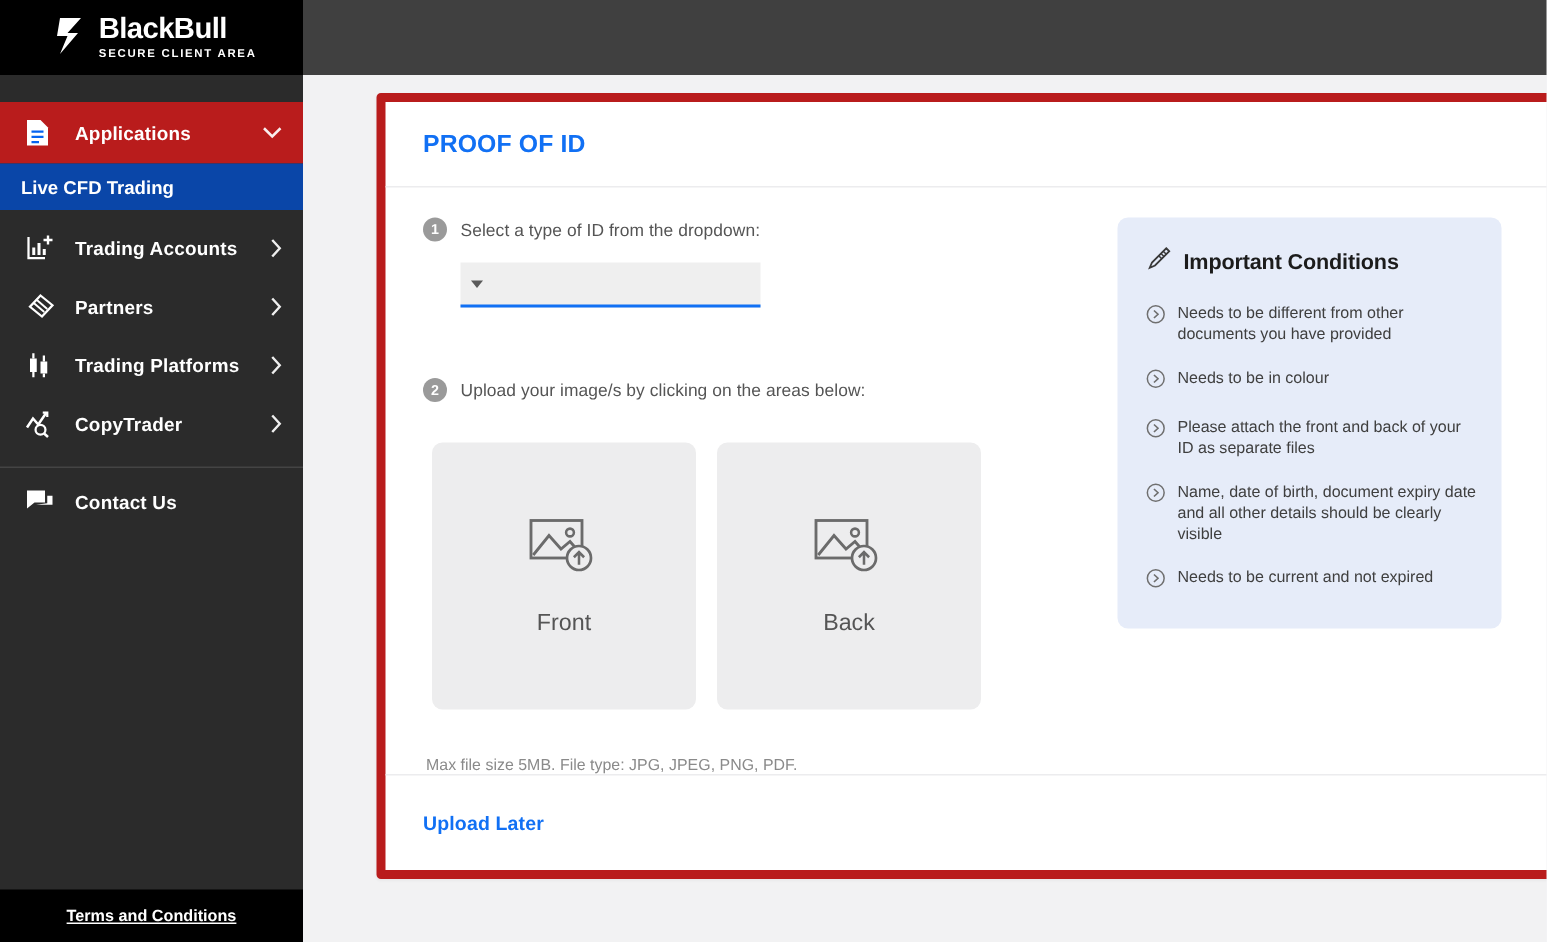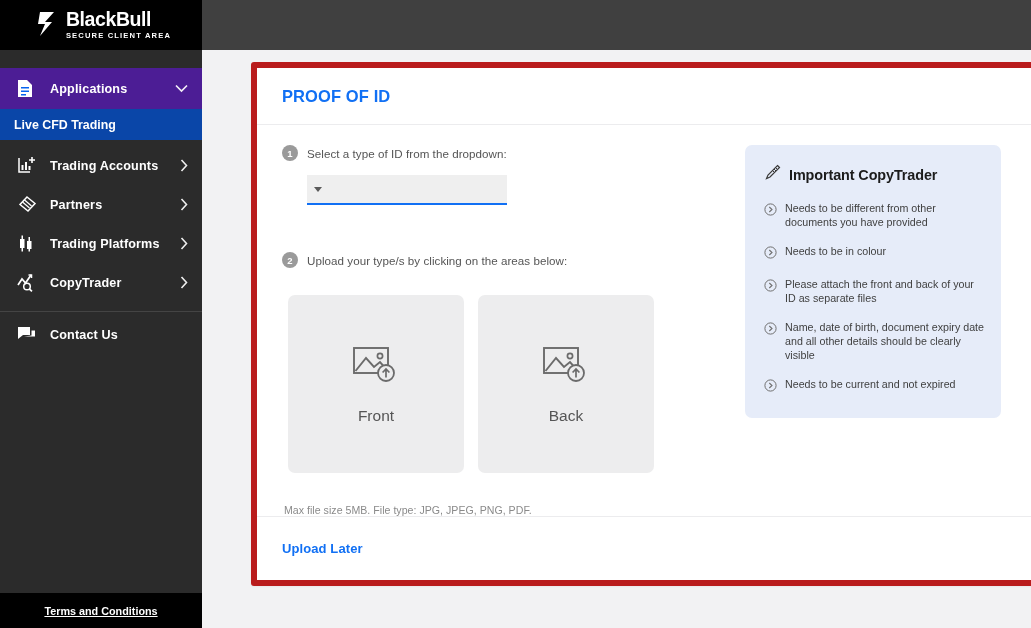--- a/index.html
+++ b/index.html
@@ -43,21 +43,21 @@
   .nav-item {
     display: flex; align-items: center;
     height: 39px; padding: 0 14px 0 17px;
     color: #fff; font-size: 12.6px; font-weight: bold;
     cursor: pointer; letter-spacing: 0.15px;
   }
   .nav-item .ic { width: 24px; display: flex; align-items: center; justify-content: flex-start; flex: 0 0 24px; }
   .nav-item .lb { flex: 1; padding-left: 9px; }
   .nav-item .ch { opacity: .92; display:flex; align-items:center; }
 
-  .nav-item.active { background: #4c1d95; height: 41px; }
+  .nav-item.active { background: #b91c1c; height: 41px; }
   .nav-sub {
     background: #0a46a8; height: 31px;
     display: flex; align-items: center;
     padding-left: 14px; color: #fff;
     font-size: 12.4px; font-weight: bold; cursor: pointer;
   }
   .nav-group { padding: 6px 0 4px; }
   .nav-divider { height: 1px; background: #444; margin: 5px 0 3px; }
 
   .sidebar-spacer { flex: 1; }
@@ -327,21 +327,21 @@
               <span class="step-badge">1</span>
               <span class="step-label">Select a type of ID from the dropdown:</span>
             </div>
 
             <div class="select-wrap">
               <span class="caret"></span>
             </div>
 
             <div class="step-row step2">
               <span class="step-badge">2</span>
-              <span class="step-label">Upload your type/s by clicking on the areas below:</span>
+              <span class="step-label">Upload your image/s by clicking on the areas below:</span>
             </div>
 
             <div class="uploads">
 
               <div class="upload-box">
                 <span>
                   <svg width="48" height="42" viewBox="0 0 48 42">
                     <rect x="2" y="4" width="34" height="25" stroke="#6b6b6b" stroke-width="1.9" fill="none"></rect>
                     <circle cx="28" cy="12" r="2.6" stroke="#6b6b6b" stroke-width="1.7" fill="none"></circle>
                     <path d="M3.5 27 L14 14 L22 23 L28 18 L35 26" stroke="#6b6b6b" stroke-width="1.9" fill="none"></path>
@@ -372,21 +372,21 @@
           <div class="col-right">
             <div class="info-panel">
 
               <div class="info-head">
                 <span>
                   <svg width="17" height="17" viewBox="0 0 17 17">
                     <path d="M13.5 1.5 L15.5 3.5 L6 13 L2.5 14.5 L4 11 Z" stroke="#3a3a3a" stroke-width="1.2" fill="none"></path>
                     <path d="M11.5 3.5 L13.5 5.5 M10 5 L12 7 M8.5 6.5 L10.5 8.5" stroke="#3a3a3a" stroke-width="1"></path>
                   </svg>
                 </span>
-                <span class="info-title">Important CopyTrader</span>
+                <span class="info-title">Important Conditions</span>
               </div>
 
               <div class="info-item">
                 <span class="info-bullet">
                   <svg width="13" height="13" viewBox="0 0 13 13">
                     <circle cx="6.5" cy="6.5" r="5.6" stroke="#6f6f6f" stroke-width="1" fill="none"></circle>
                     <path d="M5.3 4 L8 6.5 L5.3 9" stroke="#6f6f6f" stroke-width="1.1" fill="none"></path>
                   </svg>
                 </span>
                 <span class="info-text">Needs to be different from other documents you have provided</span>

